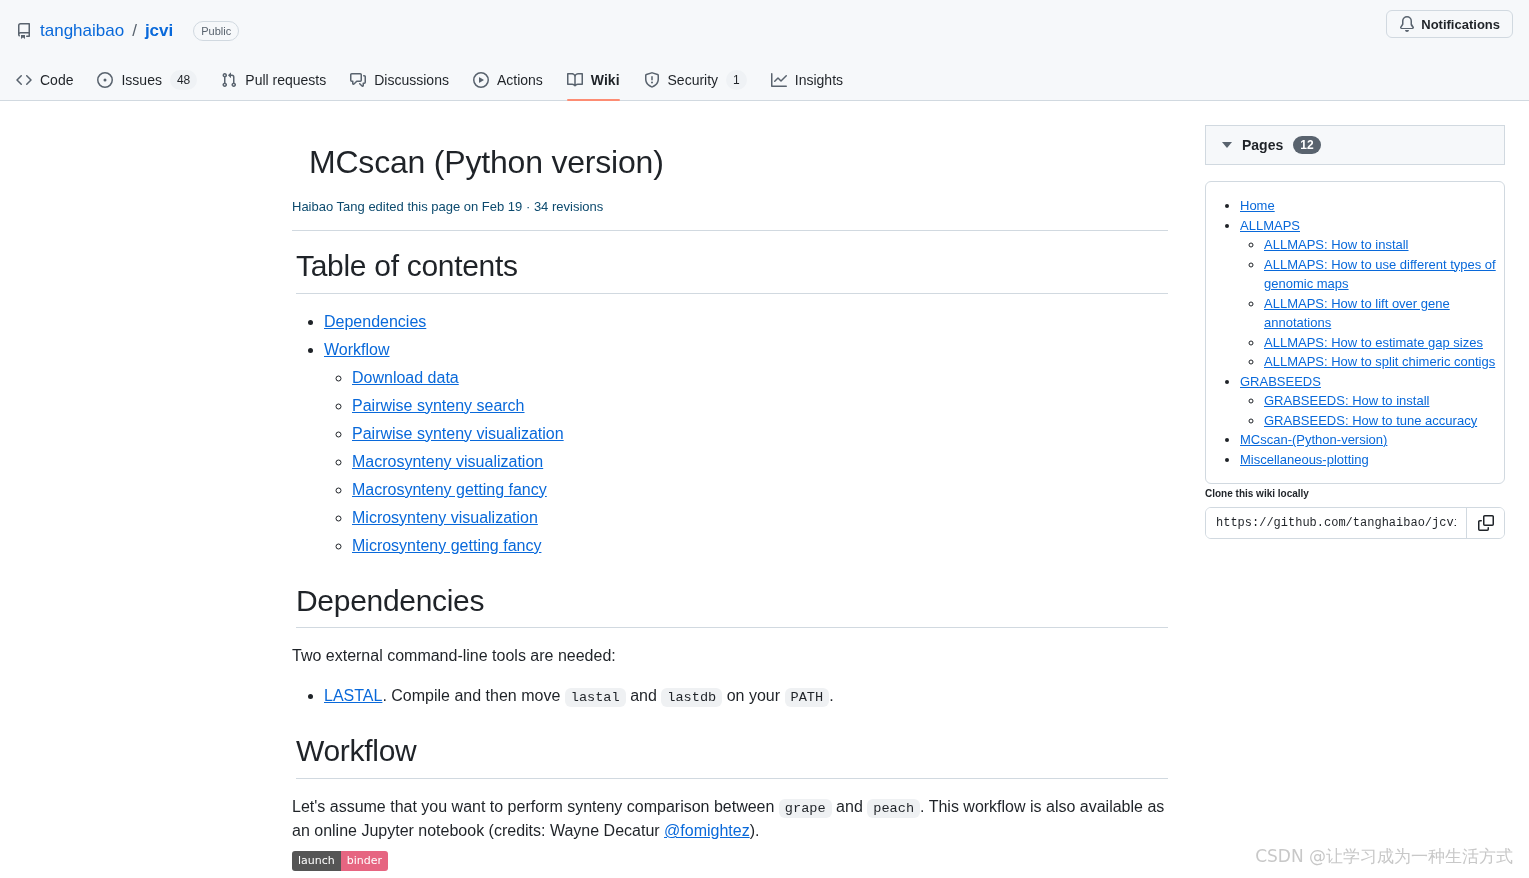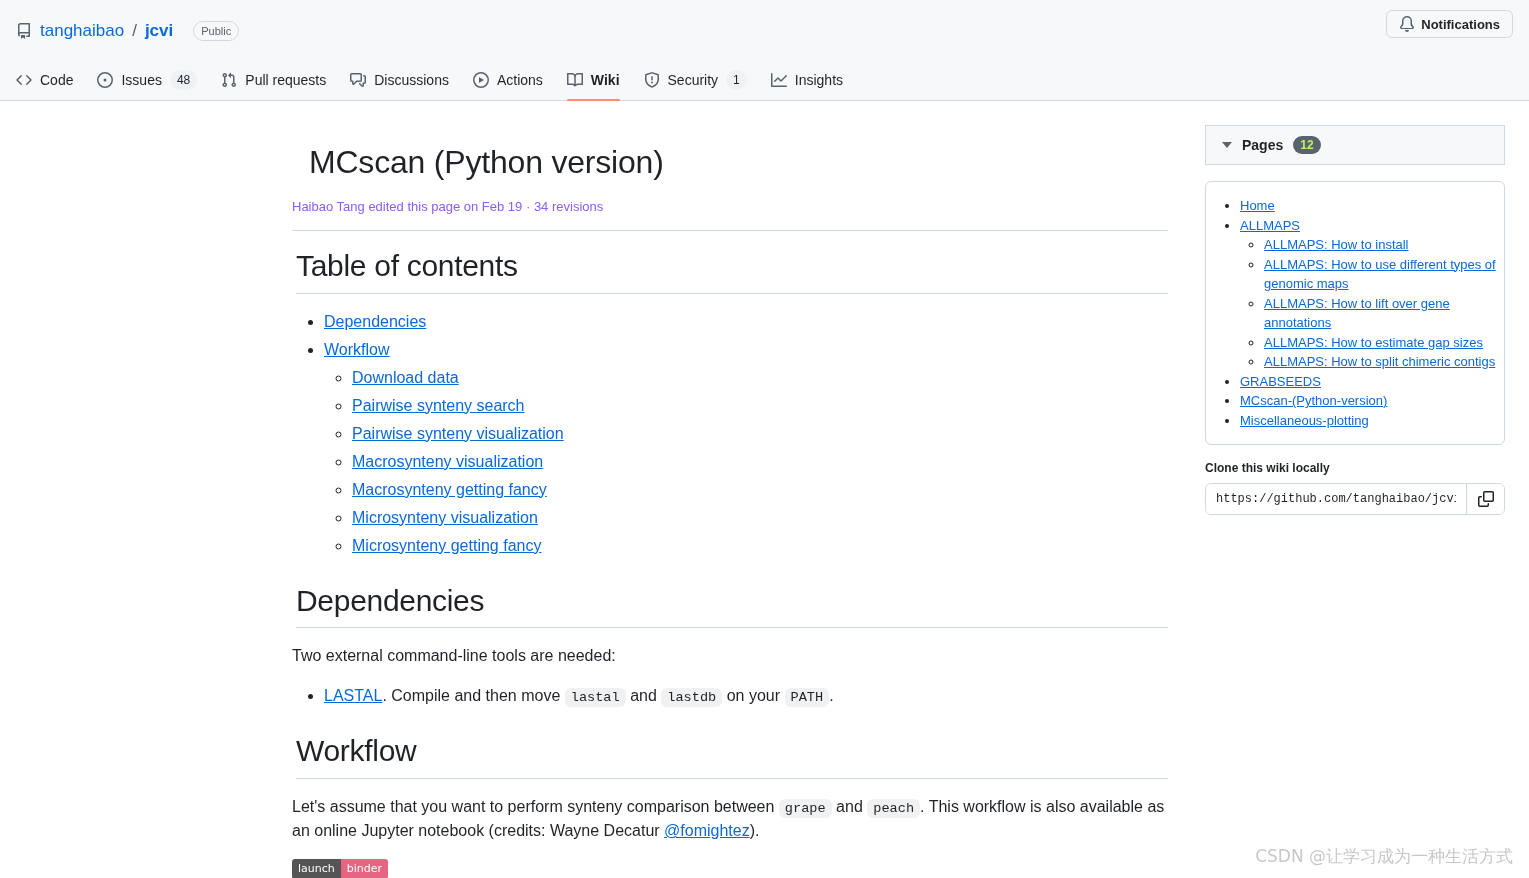--- a/index.html
+++ b/index.html
@@ -117,21 +117,21 @@
   .wiki-title {
     font-size: 32px;
     font-weight: 400;
     line-height: 1.25;
     margin: 17px;
     color: #1f2328;
     letter-spacing: -0.2px;
   }
   .wiki-byline {
     font-size: 13px;
-    color: #8b5cf6;
+    color: #0c4a6e;
     margin-top: 8px;
   }
   .wiki-hr {
     border: 0;
     border-top: 1px solid #d1d9e0;
     margin: 16px 0 0 0;
     height: 1px;
     background: transparent;
   }
 
@@ -155,21 +155,21 @@
   .md a { color: #0969da; text-decoration: underline; }
   code.inline {
     background: #eff1f3;
     border-radius: 6px;
     padding: 2px 6px;
     font-family: "Liberation Mono", "DejaVu Sans Mono", monospace;
     font-size: 13.6px;
   }
   .binder-badge {
     display: inline-flex;
-    margin-top: 16px;
+    margin-top: 8px;
     border-radius: 3px;
     overflow: hidden;
     font-size: 11px;
     line-height: 20px;
     font-family: "DejaVu Sans", sans-serif;
   }
   .binder-badge .bb-left { background: #555555; color: #ffffff; padding: 0 6px; }
   .binder-badge .bb-right { background: #e66581; color: #ffffff; padding: 0 6px; }
 
   
@@ -191,40 +191,40 @@
     cursor: pointer;
   }
   .caret {
     width: 0; height: 0;
     border-left: 5px solid transparent;
     border-right: 5px solid transparent;
     border-top: 6px solid #59636e;
   }
   .pages-count {
     background: #59636e;
-    color: #bef264;
+    color: #ffffff;
     border-radius: 2em;
     font-size: 12px;
     font-weight: 600;
     line-height: 18px;
     padding: 0 7px;
     min-width: 22px;
     text-align: center;
   }
   .pages-list-box { margin-top: 16px; padding: 14px 8px 14px 0; }
   .pages-list-box ul { margin: 0; padding-left: 34px; font-size: 13px; line-height: 1.5; }
   .pages-list-box ul ul { padding-left: 24px; margin: 0; }
   .pages-list-box li { list-style-type: disc; margin: 0; }
   .pages-list-box ul ul li { list-style-type: circle; }
   .pages-list-box a { color: #0969da; text-decoration: underline; }
 
   .clone-title {
-    font-size: 12px;
+    font-size: 10px;
     font-weight: 600;
-    margin-top: 16px;
+    margin-top: 4px;
     margin-bottom: 8px;
   }
   .clone-row {
     display: flex;
     border: 1px solid #d1d9e0;
     border-radius: 6px;
     overflow: hidden;
     background: #ffffff;
     height: 32px;
   }
@@ -431,20 +431,24 @@
           <ul>
             <li><a href="#">ALLMAPS: How to install</a></li>
             <li><a href="#">ALLMAPS: How to use different types of genomic maps</a></li>
             <li><a href="#">ALLMAPS: How to lift over gene annotations</a></li>
             <li><a href="#">ALLMAPS: How to estimate gap sizes</a></li>
             <li><a href="#">ALLMAPS: How to split chimeric contigs</a></li>
           </ul>
         </li>
         <li>
           <a href="#">GRABSEEDS</a>
+          <ul>
+            <li><a href="#">GRABSEEDS: How to install</a></li>
+            <li><a href="#">GRABSEEDS: How to tune accuracy</a></li>
+          </ul>
         </li>
         <li>
           <a href="#">MCscan-(Python-version)</a>
         </li>
         <li>
           <a href="#">Miscellaneous-plotting</a>
         </li>
       </ul>
     </div>
 

